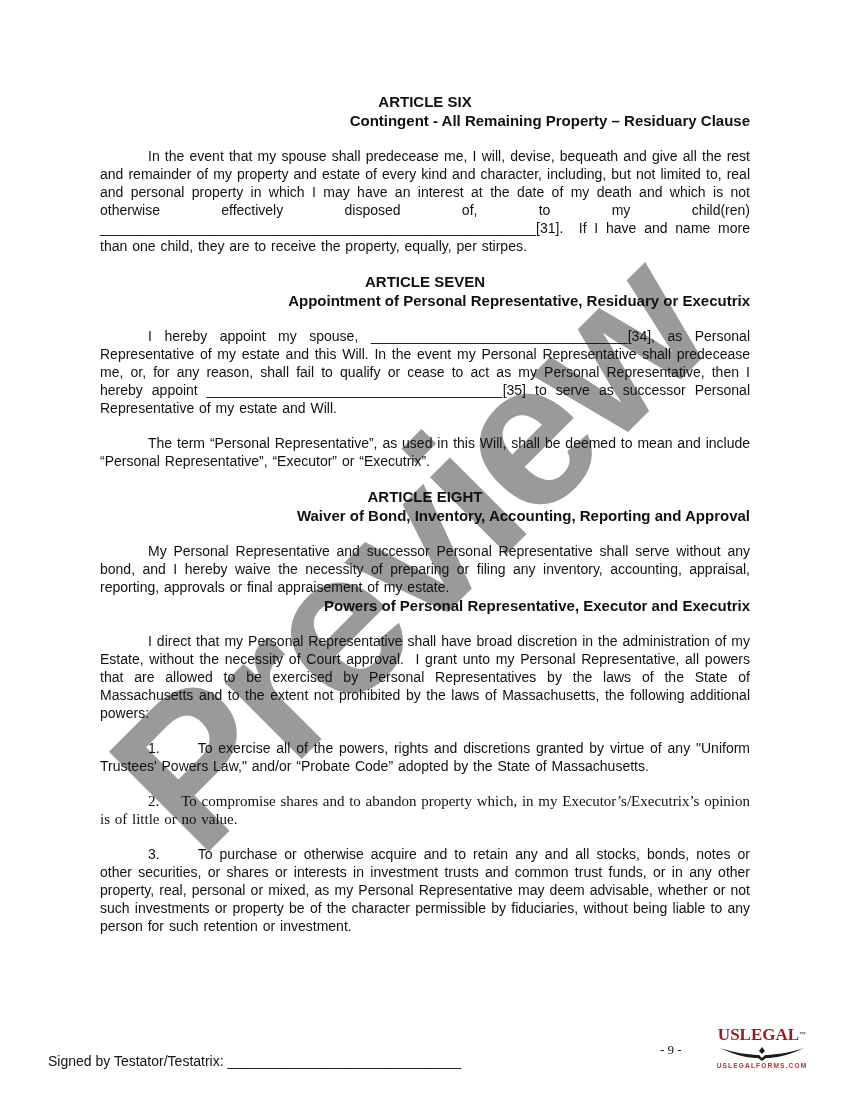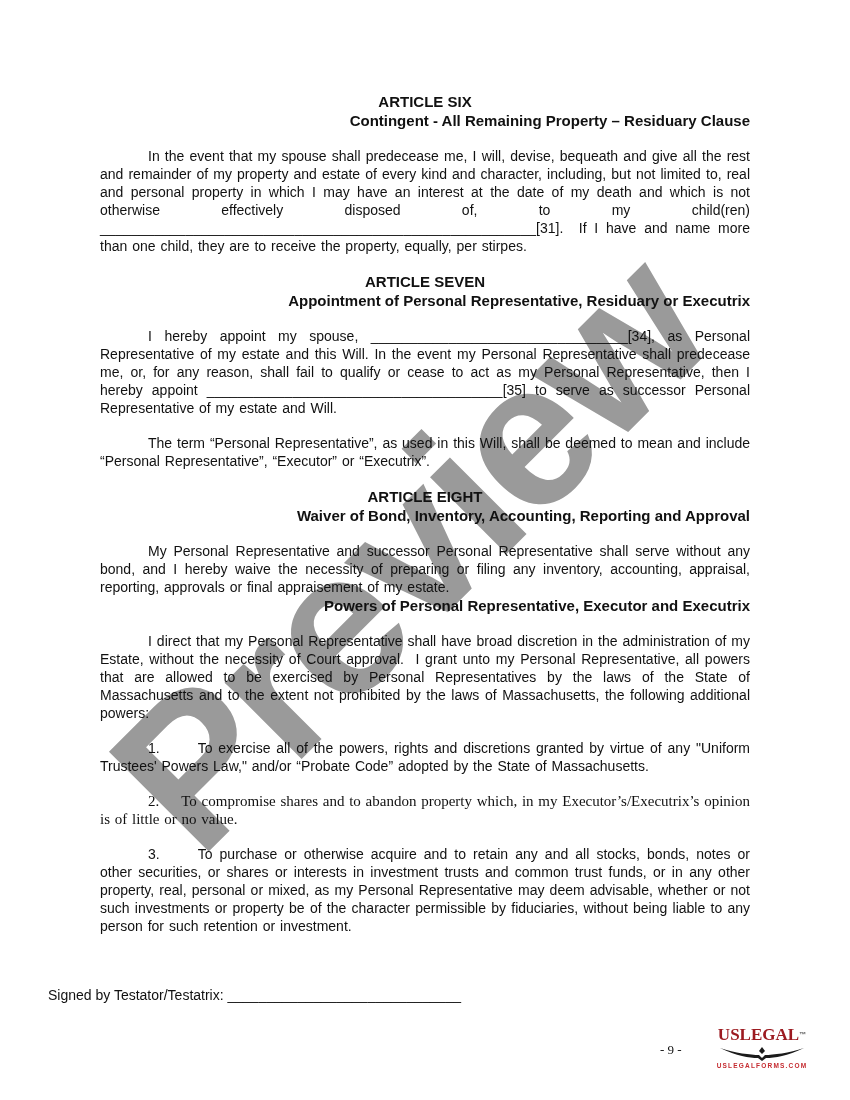--- a/index.html
+++ b/index.html
@@ -58,21 +58,21 @@
   }
   .content p.body.serif {
     font-family: "Liberation Serif", serif;
     font-size: 15px;
   }
   .tab-wide { display: inline-block; width: 38px; }
   .tab-narrow { display: inline-block; width: 22px; }
   
   .footer-sign {
     position: absolute;
-    left: 48px; top: 987px;
+    left: 48px; top: 1053px;
     font-size: 14px;
     z-index: 1;
     white-space: nowrap;
   }
   .footer-page {
     position: absolute;
     left: 660px; top: 1042px;
     font-family: "Liberation Serif", serif;
     font-size: 13px;
     z-index: 1;

